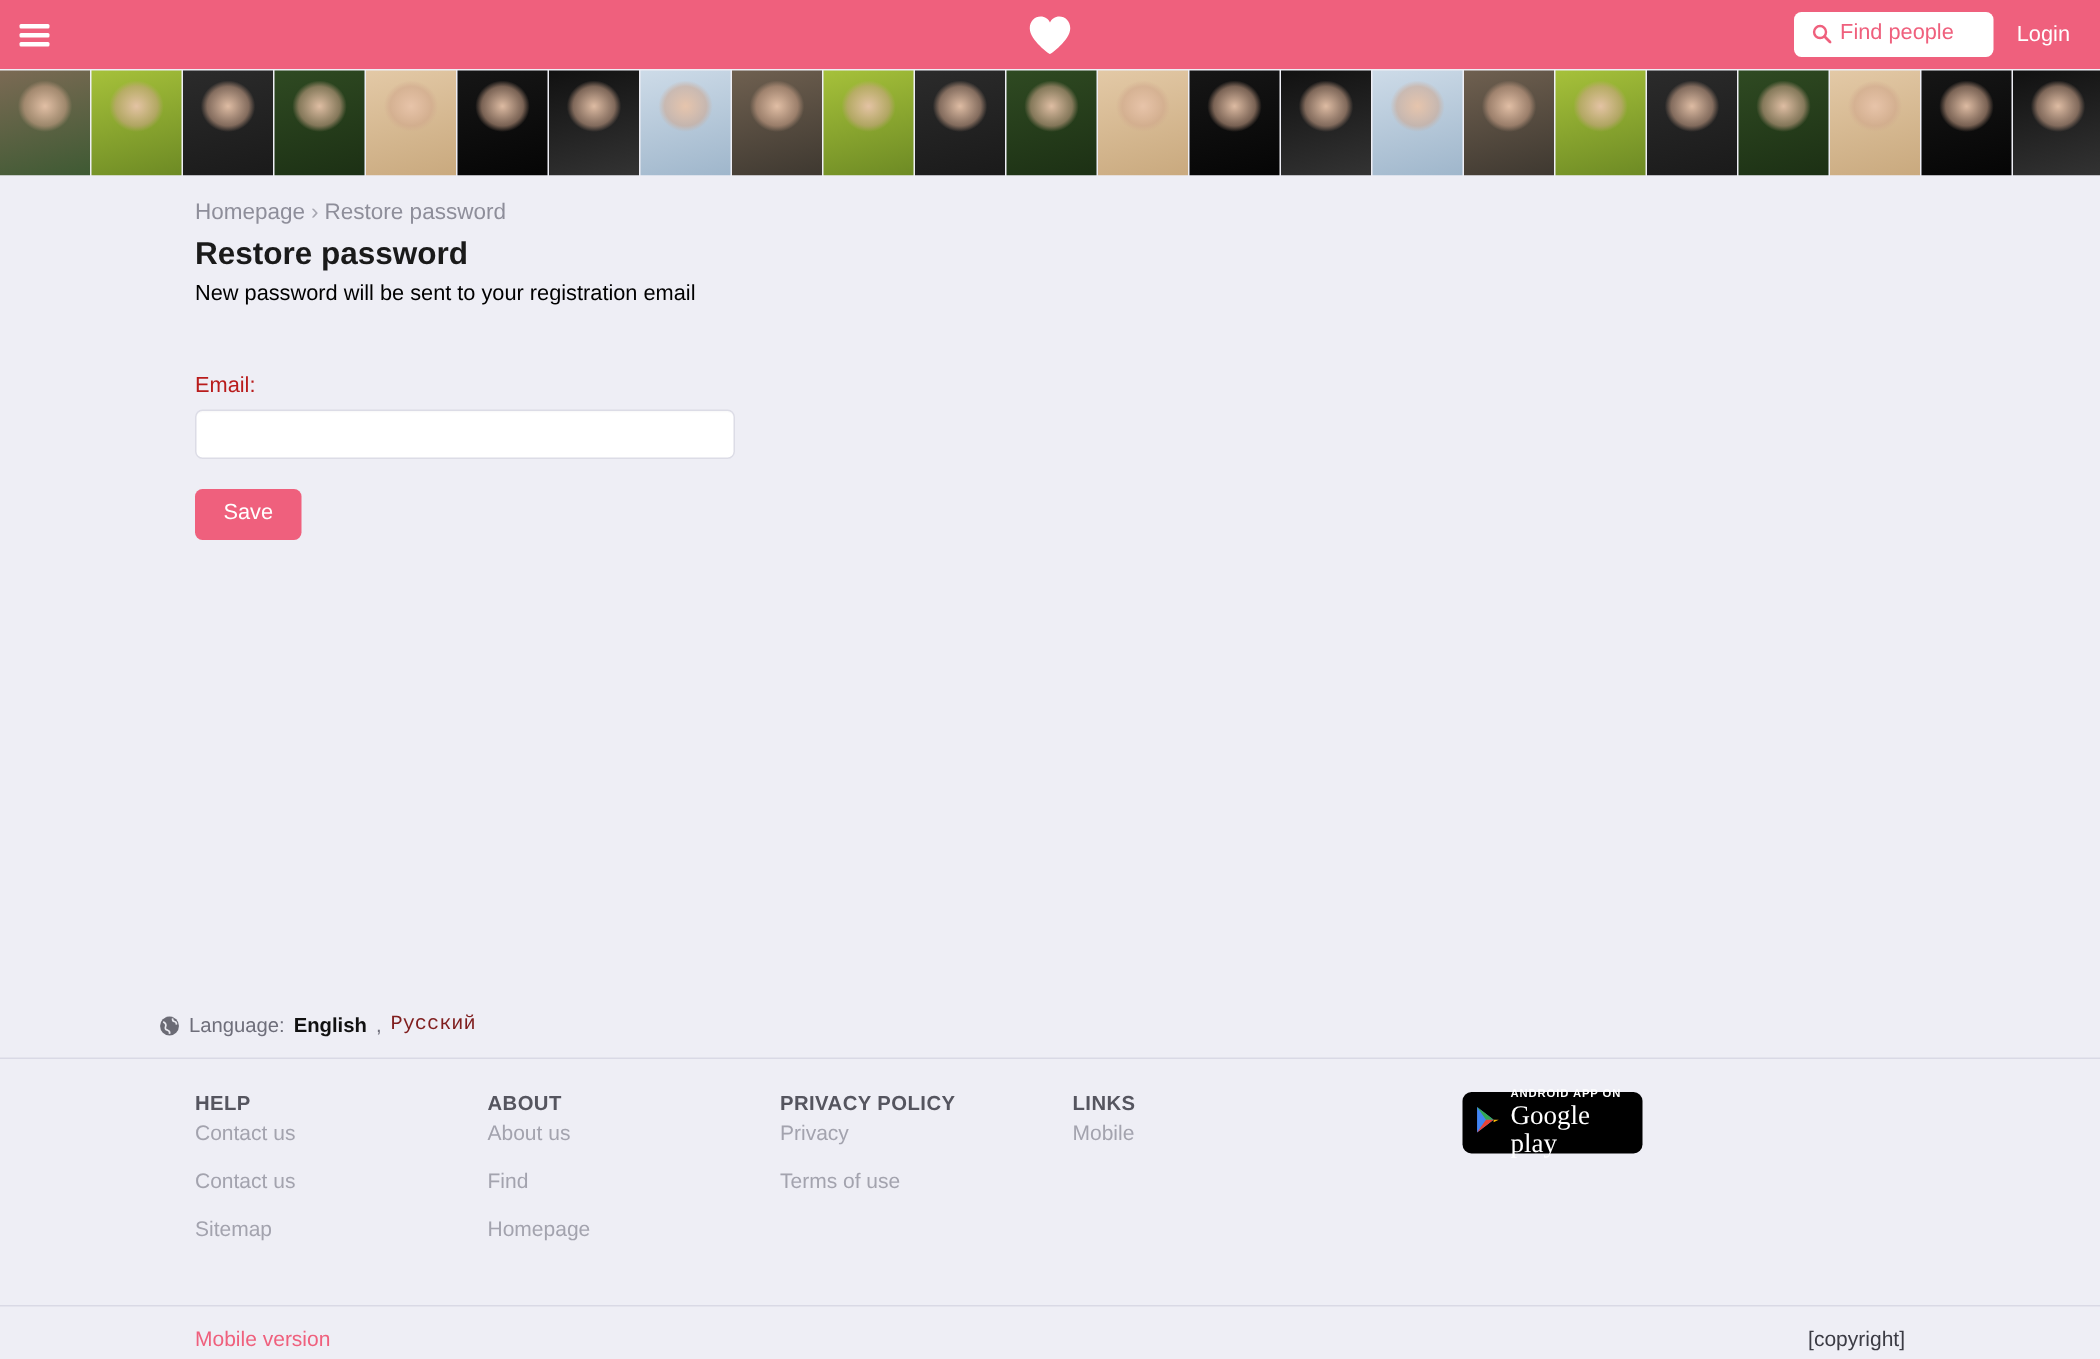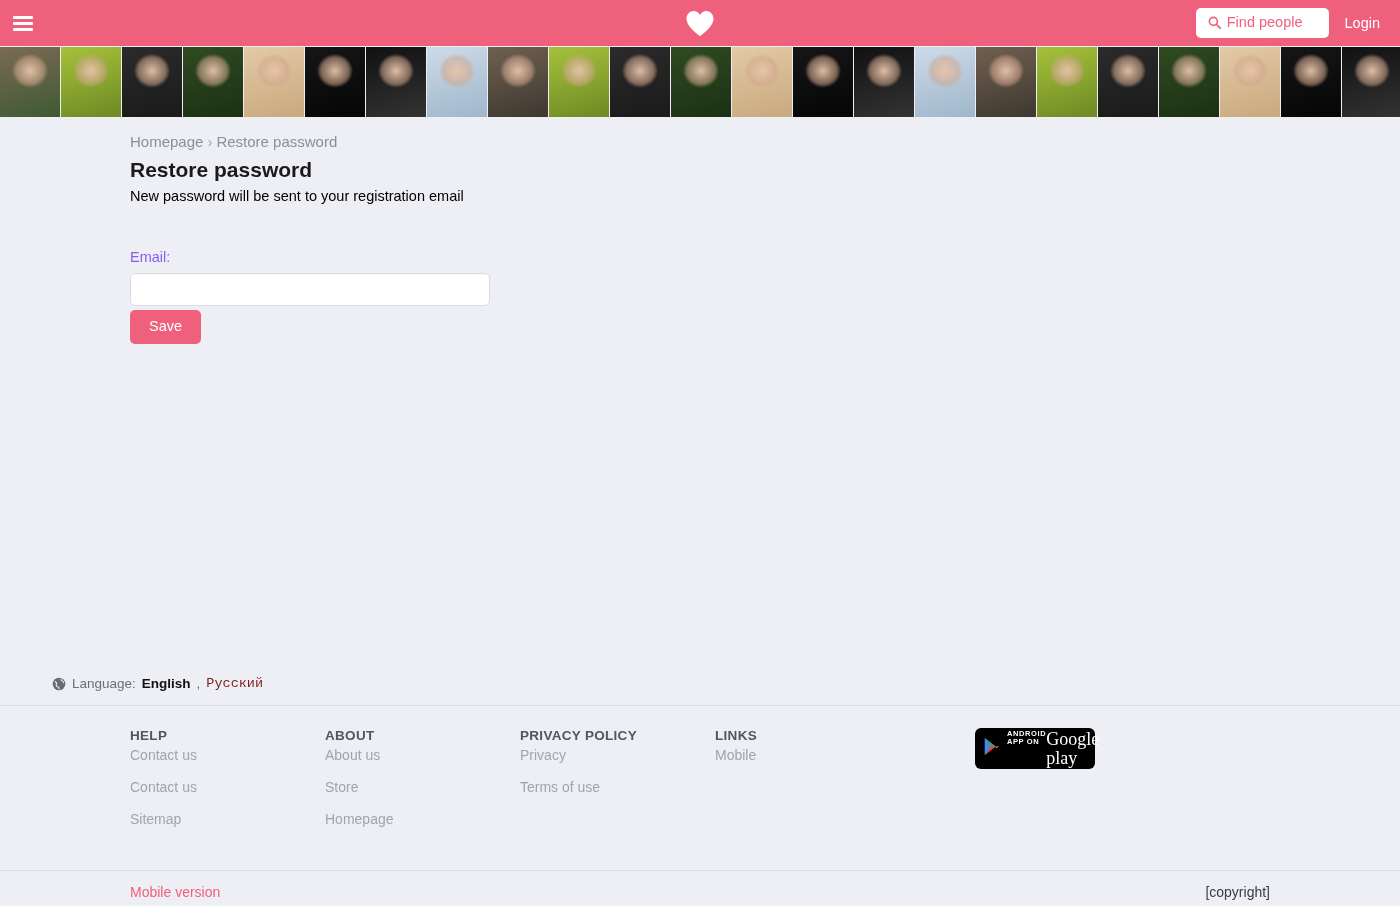--- a/index.html
+++ b/index.html
@@ -118,53 +118,53 @@
     line-height: 1.25;
   }
   .subtitle {
     margin-top: 5px;
     font-size: 14.5px;
     color: #000000;
   }
   .form-block { margin-top: 45px; }
   .field-label {
     font-size: 14.5px;
-    color: #8b5cf6;
+    color: #b91c1c;
     margin-bottom: 8px;
   }
   .email-input {
     display: block;
     width: 360px;
     height: 33px;
     border: 1px solid #dcdce6;
     border-radius: 5px;
     background: #ffffff;
     font-size: 14px;
     font-family: "Liberation Sans", sans-serif;
     padding: 0 10px;
     color: #222222;
     outline: none;
     box-shadow: 0 1px 0 rgba(0,0,0,0.02) inset;
   }
   .save-btn {
-    margin-top: 4px;
+    margin-top: 20px;
     background: #ef607d;
     color: #ffffff;
     border: none;
     border-radius: 5px;
     font-size: 14.5px;
     font-family: "Liberation Sans", sans-serif;
     padding: 9px 19px 10px 19px;
     cursor: pointer;
     line-height: 1;
   }
 
   
   .language-row {
-    padding-left: 52px;
+    padding-left: 106px;
     padding-top: 6px;
     padding-bottom: 14px;
     font-size: 13.5px;
     color: #6e6e7a;
     display: flex;
     align-items: center;
     gap: 6px;
     text-align: center;
   }
   .globe-icon { display: inline-flex; align-items: center; }
@@ -244,21 +244,21 @@
     font-size: 18px;
     line-height: 1.05;
     font-family: "Liberation Serif", serif;
   }
   .badge-text-big-apple {
     color: #ffffff;
     font-size: 19px;
     font-weight: bold;
     line-height: 1.05;
   }
-  .badge-col { display: flex; flex-direction: row; justify-content: center; }
+  .badge-col { display: flex; flex-direction: column; justify-content: center; }
 
   
   .bottombar {
     display: flex;
     align-items: center;
     justify-content: space-between;
     height: 42px;
     padding: 0 130px;
   }
   .mobile-version {
@@ -367,21 +367,21 @@
 
   <div class="footer-col">
       <div class="footer-head">HELP</div>
       <a class="footer-link">Contact us</a>
       <a class="footer-link">Contact us</a>
       <a class="footer-link">Sitemap</a>
     </div>
     <div class="footer-col">
       <div class="footer-head">ABOUT</div>
       <a class="footer-link">About us</a>
-      <a class="footer-link">Store</a>
+      <a class="footer-link">Find</a>
       <a class="footer-link">Homepage</a>
     </div>
     <div class="footer-col">
       <div class="footer-head">PRIVACY POLICY</div>
       <a class="footer-link">Privacy</a>
       <a class="footer-link">Terms of use</a>
     </div>
     <div class="footer-col links-col">
       <div class="footer-head">LINKS</div>
       <a class="footer-link">Mobile</a>

